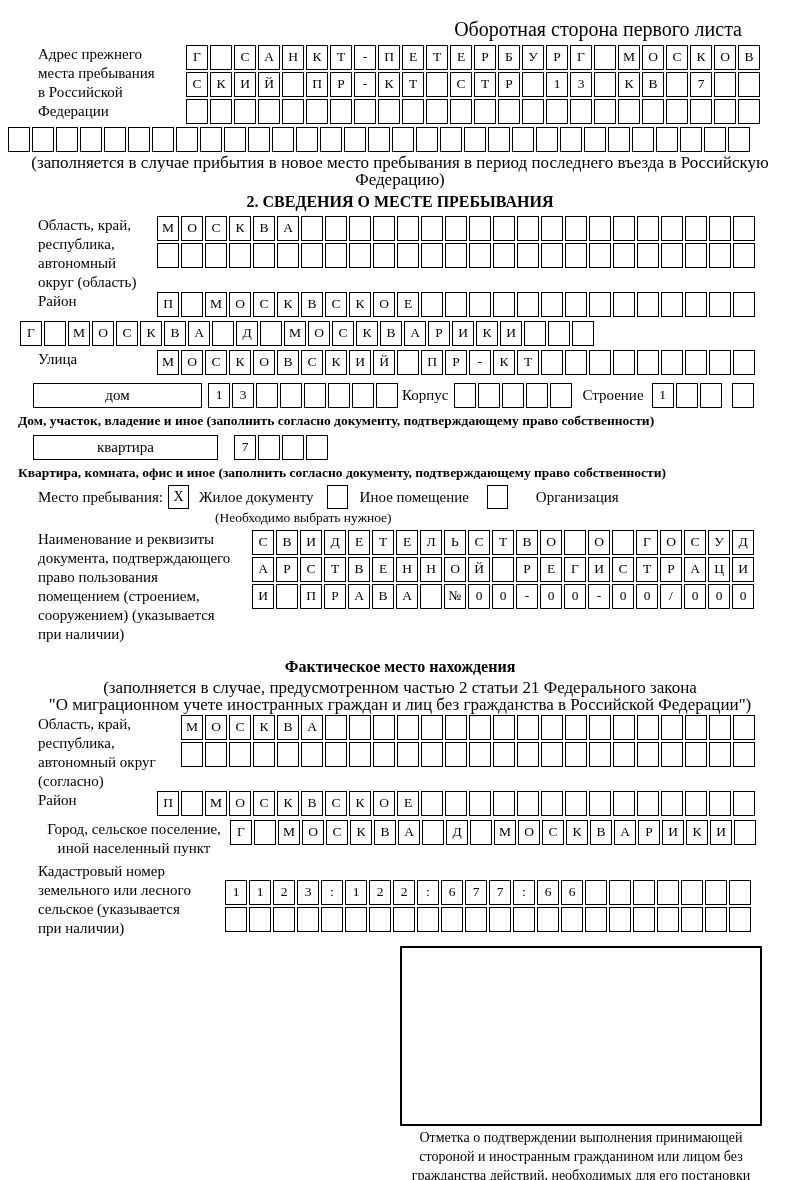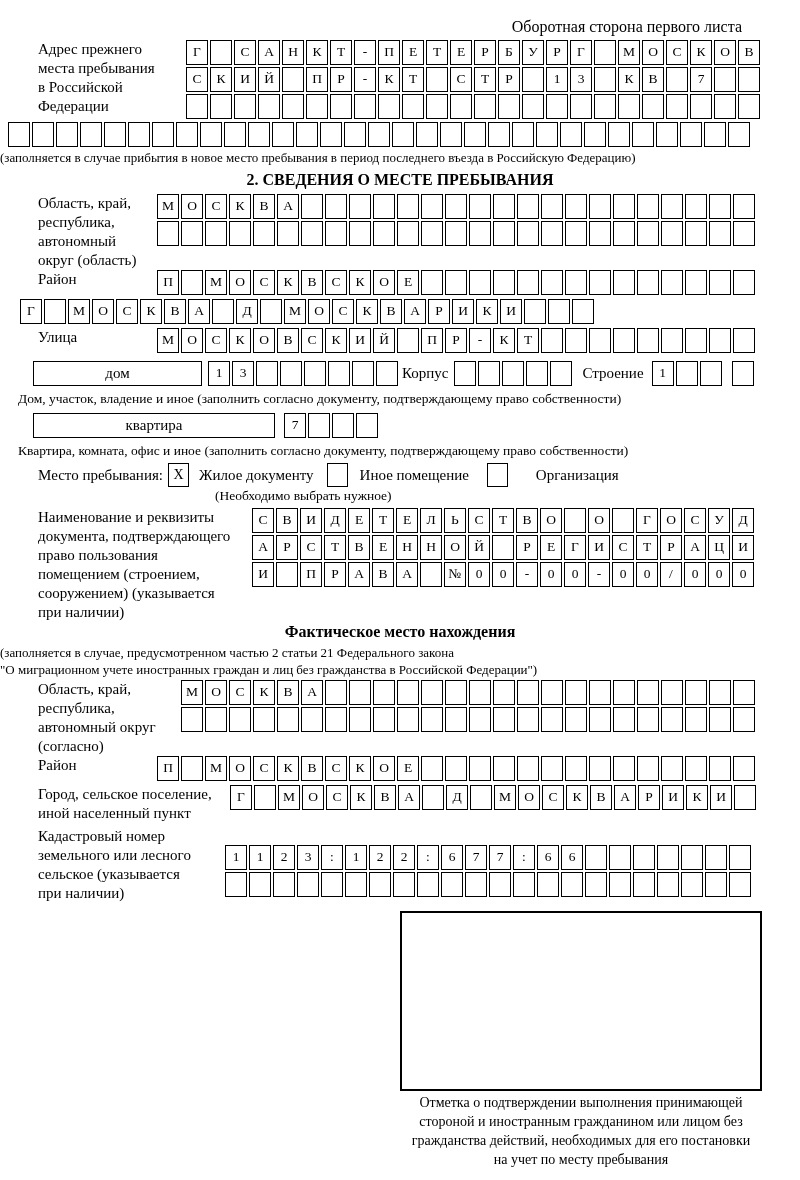--- a/index.html
+++ b/index.html
@@ -7,21 +7,21 @@
     position:relative;
     width:800px;height:1180px;
     background:#fff;color:#000;
     font-family:"Liberation Serif","DejaVu Serif",serif;
     font-size:15px;
     overflow:hidden;
   }
   .side-note{
     padding:18px 58px 0 0;
     text-align:right;
-    font-size:16px;
+    font-size:20px;
     margin-left:16px;
   }
   
   .cellrow{display:flex;gap:2px;margin-bottom:2px;}
   .cell{
     box-sizing:border-box;
     flex:0 0 22px;
     width:22px;height:25px;
     border:1.6px solid #000;
     text-align:center;
@@ -35,46 +35,46 @@
     padding-left:18px;
     flex:0 0 auto;
     font-size:15px;line-height:19px;
   }
   .gcells{flex:0 0 auto;}
   .w-prev{width:166px;}
   .w-region{width:137px;}
   .w-city{width:166px;}
   .w-doc{width:232px;}
   .w-factregion{width:161px;}
-  .w-factcity{width:210px;}
+  .w-factcity{width:210px;text-align:center;}
   .w-kadastr{width:205px;}
   .fullrow{margin-left:8px;margin-top:1px;}
   .caption{
-    font-size:13px;line-height:17px;
-    margin-top:2px;
+    font-size:17px;line-height:17px;
+    text-align:center;margin-top:2px;
   }
   .caption-left{
     font-size:13.5px;line-height:17px;
-    margin-left:18px;margin-top:2px;
+    margin-left:18px;margin-top:2px;font-weight:bold;
   }
   .sec-title{
     font-weight:bold;font-size:16px;line-height:20px;
     text-align:center;margin-top:4px;
   }
-  .mt4{margin-top:4px;} .mt6{margin-top:0;} .mt2{margin-top:2px;}
+  .mt4{margin-top:4px;} .mt6{margin-top:13px;} .mt2{margin-top:2px;}
   
   .houserow{display:flex;align-items:flex-start;margin-left:20px;margin-top:6px;font-size:15px;}
   .widebox{
     box-sizing:border-box;
     border:1.6px solid #000;
     height:25px;line-height:22px;text-align:center;
     flex:0 0 auto;
   }
   .dom-box{width:169px;margin-left:13px;margin-right:6px;}
-  .kv-box{width:242px;margin-left:13px;margin-right:9px;}
+  .kv-box{width:185px;margin-left:13px;margin-right:16px;}
   .inline-label{line-height:25px;white-space:nowrap;}
   
   .stayrow{display:flex;align-items:center;margin-left:38px;margin-top:4px;height:24px;}
   .checkbox{
     box-sizing:border-box;
     width:21px;height:24px;border:1.6px solid #000;
     text-align:center;font-size:14px;line-height:21px;
     flex:0 0 auto;
   }
   .stay-note{font-size:13.5px;line-height:17px;margin-left:215px;}

